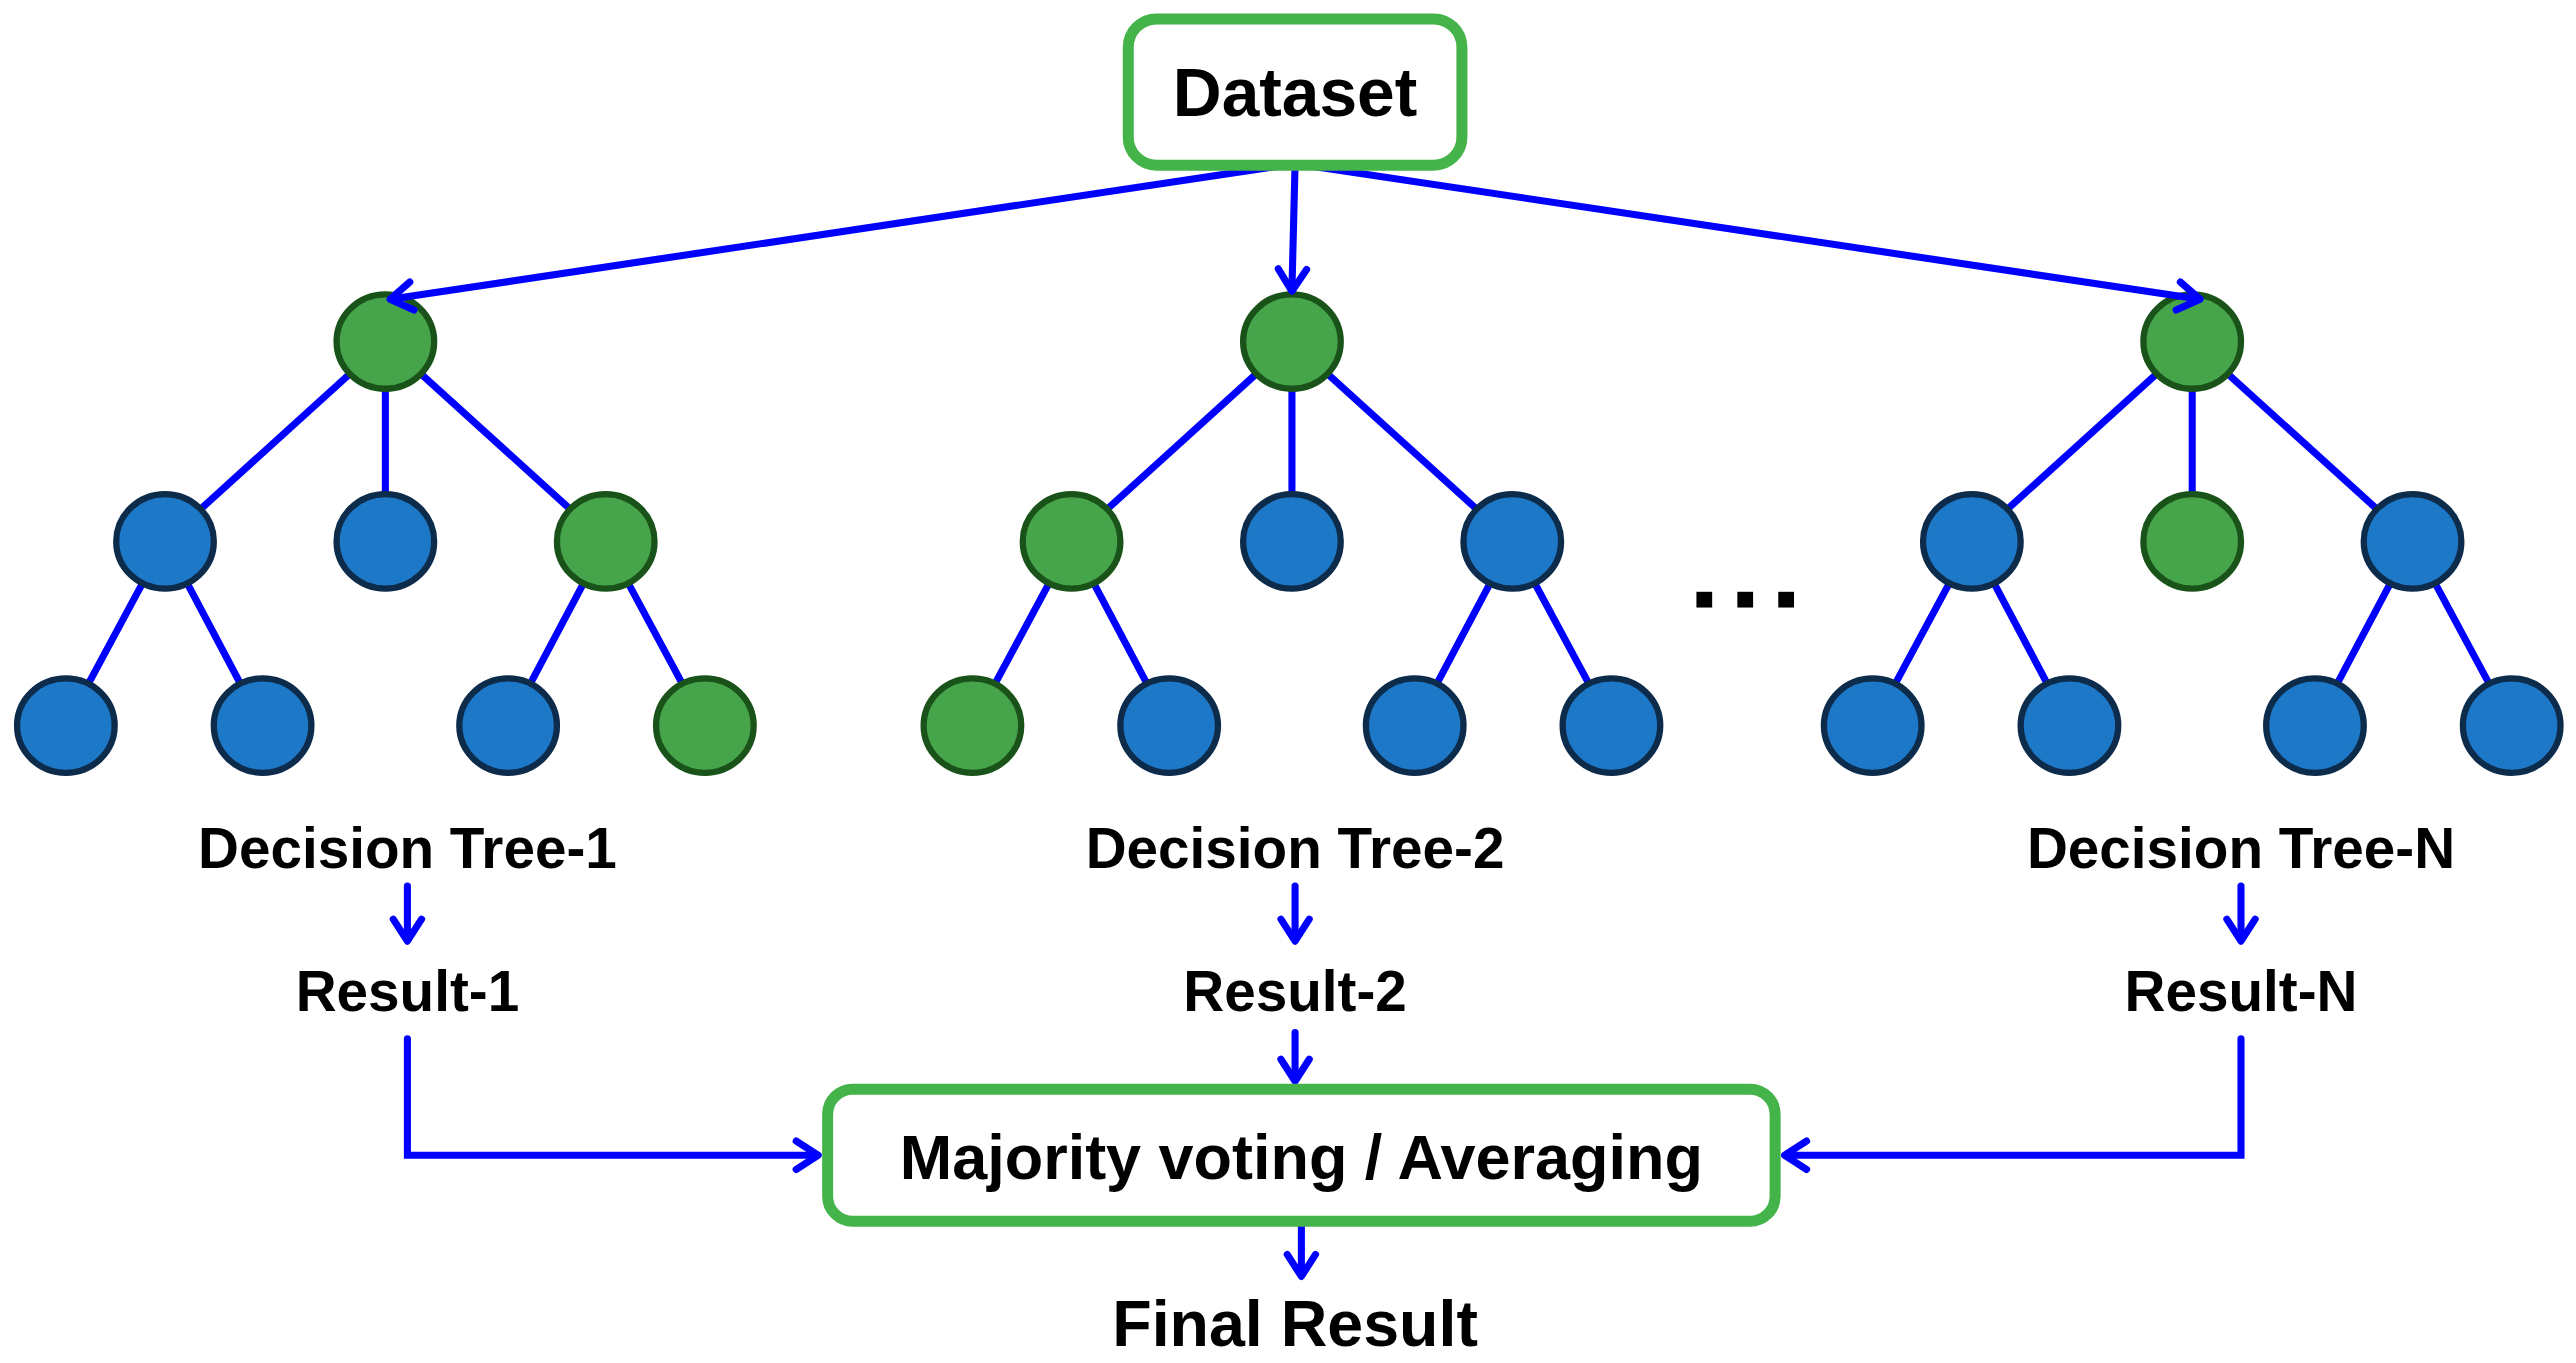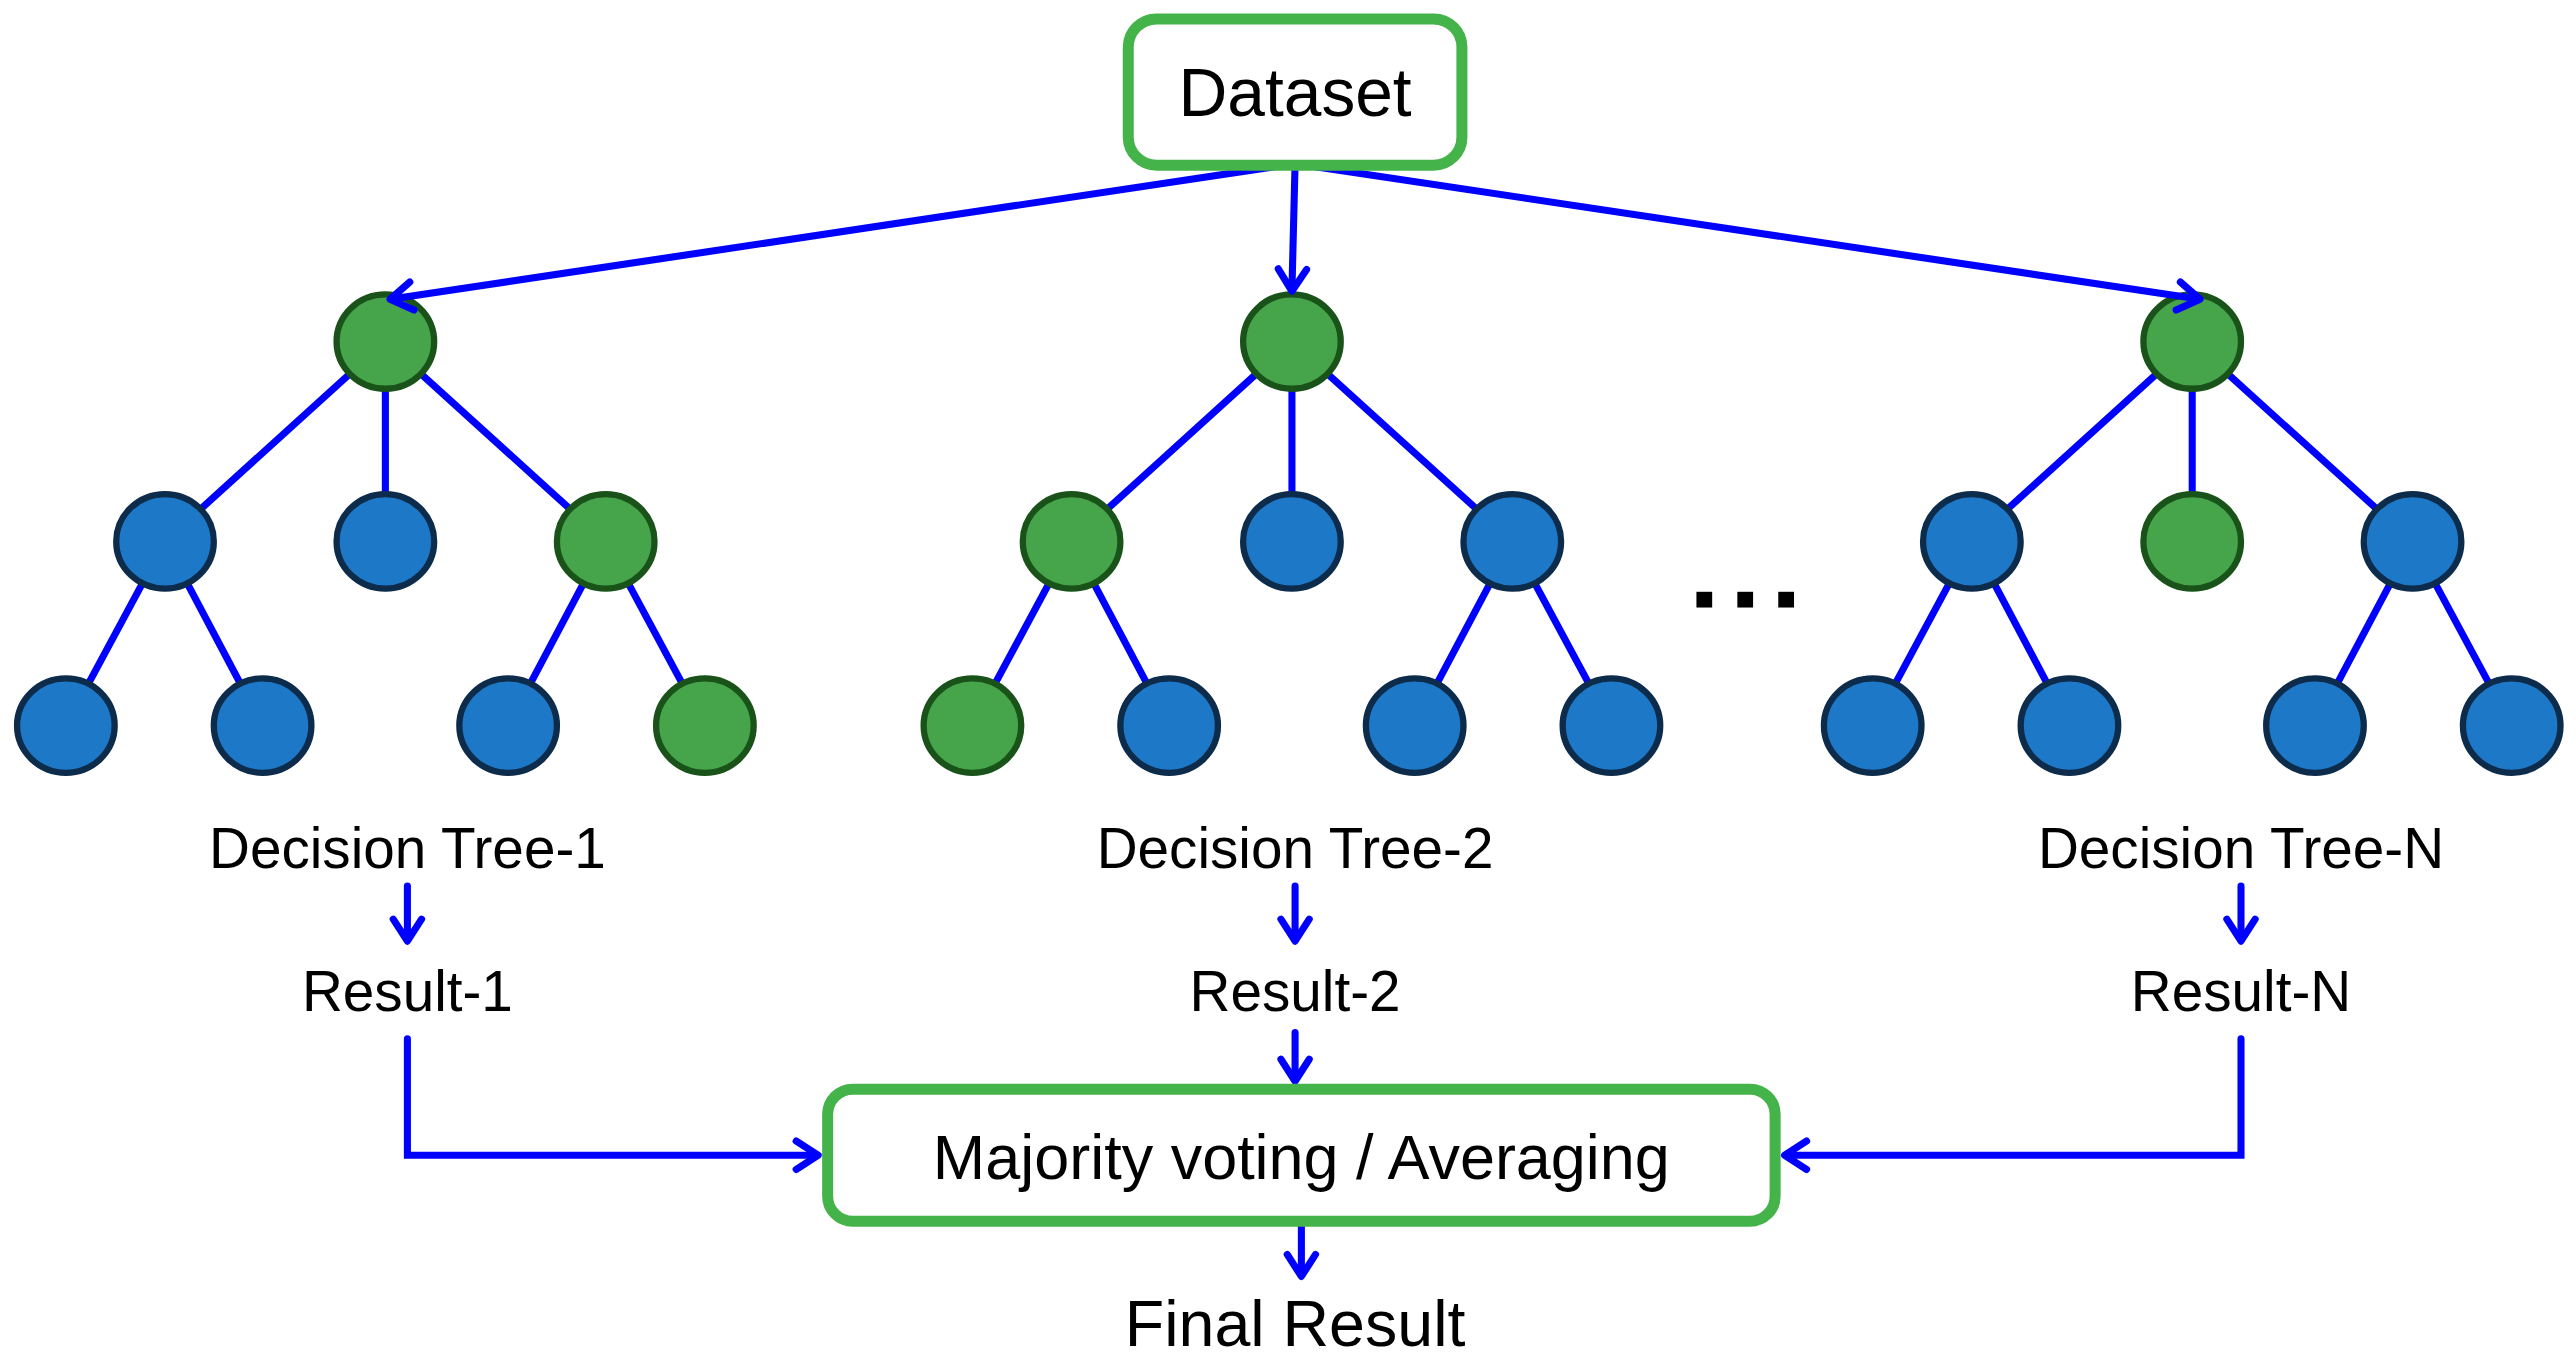--- a/index.html
+++ b/index.html
@@ -1,19 +1,19 @@
 <!DOCTYPE html>
 <html style="--bg: #FFFFFF; --text: #000000; --arrow: #0000FF; --boxborder: #44B349;font-size:12.6px"><head>
 <meta charset="utf-8">
 <style>
   :root{
     --bg:#FFFFFF; --text:#000000; --arrow:#0000FF; --boxborder:#44B349;
   }
   html,body{margin:0;padding:0;height:100%;background:var(--bg);overflow:hidden;}
-  .stage{width:100vw;height:100vh;display:flex;align-items:center;justify-content:center;background:var(--bg);}
+  .stage{width:100vw;height:100vh;display:flex;align-items:center;justify-content:center;background:var(--bg);font-weight:bold;}
   svg{width:100%;height:100%;display:block;}
   .box{fill:#FFFFFF;stroke:var(--boxborder);stroke-width:7;}
   .edge{stroke:var(--arrow);stroke-width:4.5;stroke-linecap:round;fill:none;}
   .arrow{stroke:var(--arrow);stroke-width:4.5;stroke-linecap:round;fill:none;}
   .ah{stroke:var(--arrow);stroke-width:4.5;stroke-linecap:round;stroke-linejoin:round;fill:none;}
   .t{fill:var(--text);font-family:"Liberation Sans","DejaVu Sans",sans-serif;text-anchor:middle;dominant-baseline:central;}
   .t-dataset{font-size:43px;}
   .t-label{font-size:36px;}
   .t-result{font-size:36px;}
   .t-agg{font-size:40px;}

